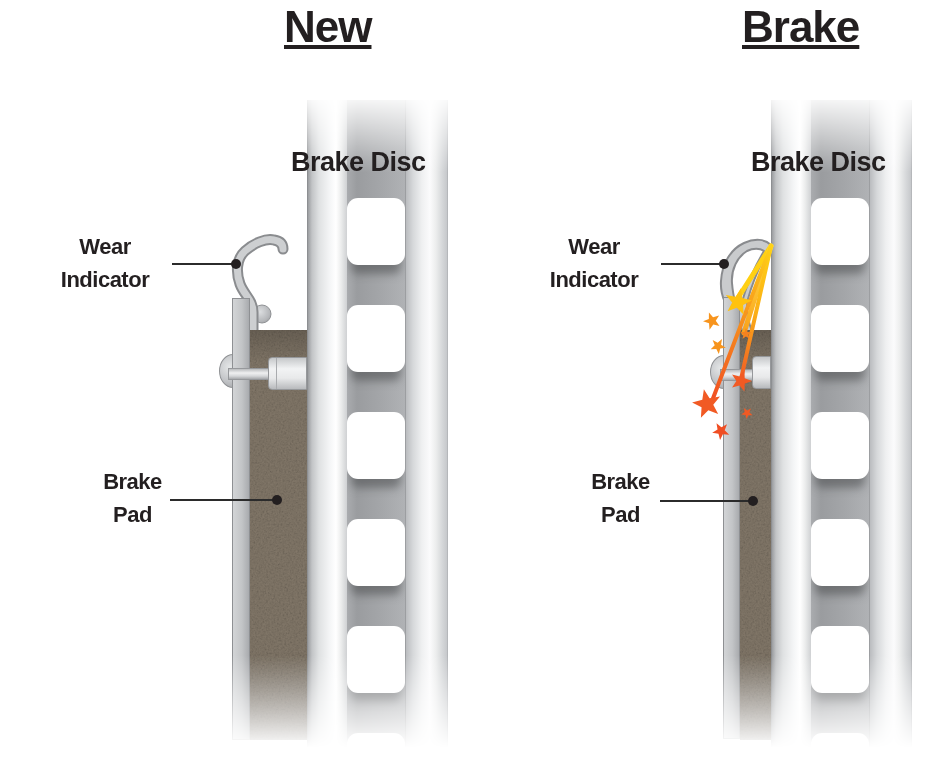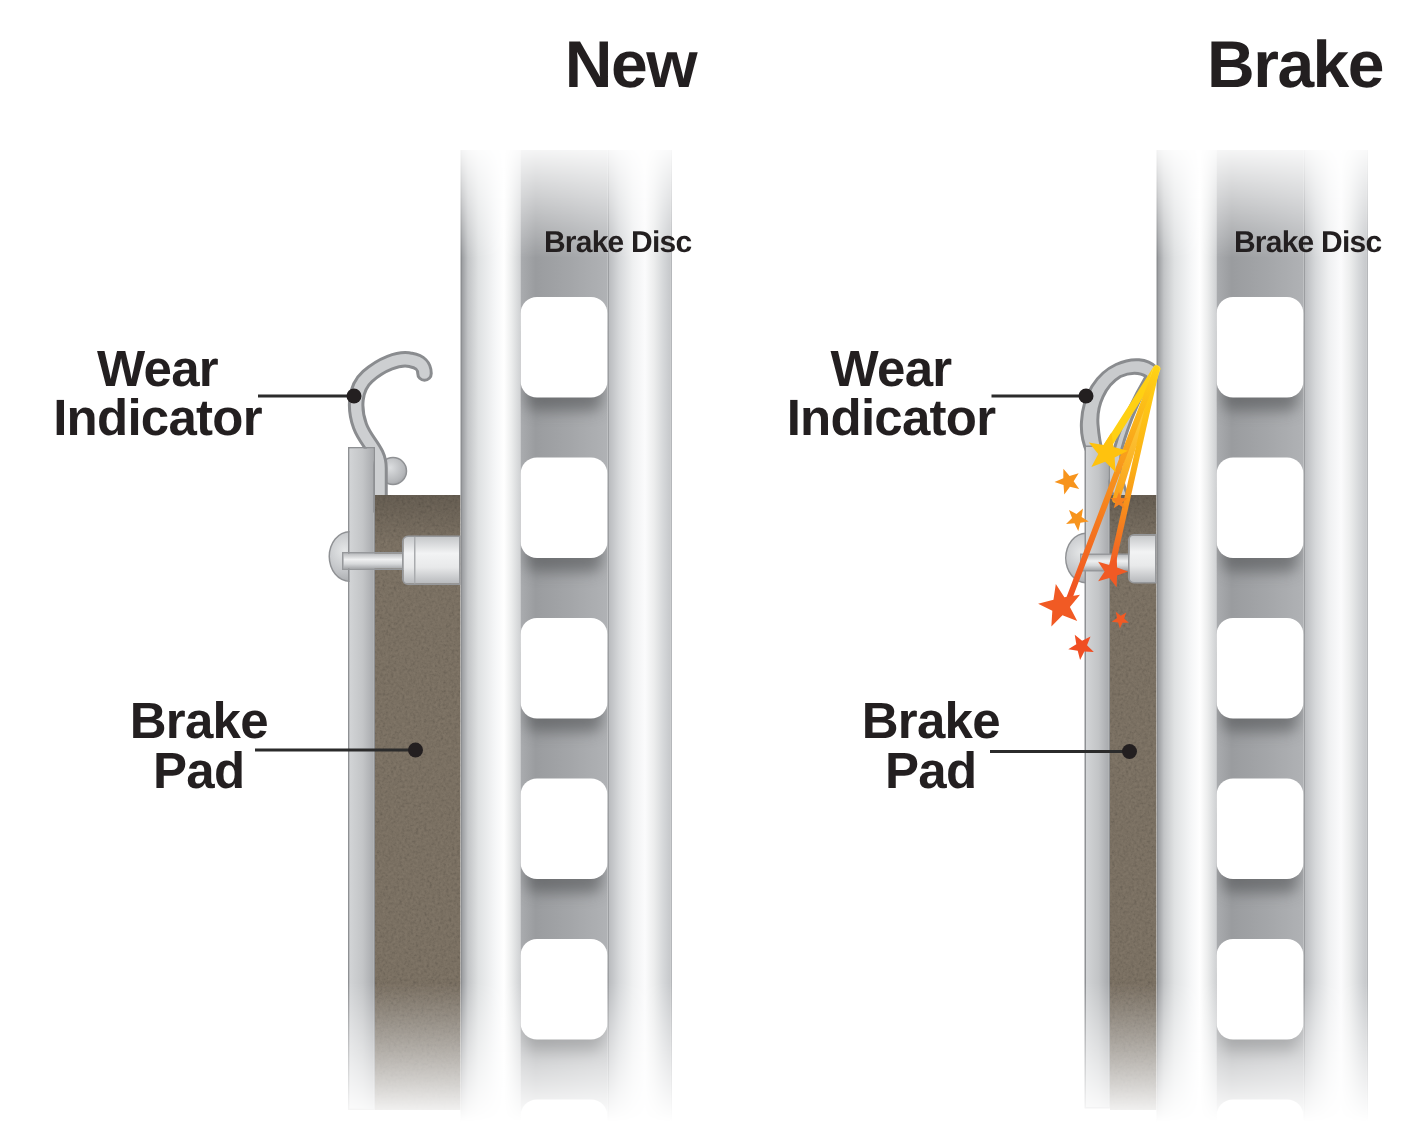--- a/index.html
+++ b/index.html
@@ -2,33 +2,33 @@
 <html><head>
 <meta charset="utf-8">
 <style>
   html,body{margin:0;padding:0;background:#ffffff;}
   .stage{
     position:relative;width:950px;height:762px;background:#ffffff;overflow:hidden;
     font-family:"Liberation Sans", sans-serif;color:#231f20;
   }
   
   .title{
-    position:absolute;top:20px;width:180px;text-align:right;
-    font-size:44px;font-weight:bold;line-height:48px;letter-spacing:-1px;
+    position:absolute;top:3px;width:180px;text-align:left;
+    font-size:44px;font-weight:bold;line-height:48px;letter-spacing:-1px;text-decoration:underline;
   }
   .title.new{left:284px;}
   .title.worn{left:742px;}
   .disc-label{
-    position:absolute;top:147px;width:170px;text-align:right;
-    font-size:20px;font-weight:bold;line-height:30px;letter-spacing:-0.5px;z-index:6;
+    position:absolute;top:147px;width:170px;text-align:left;
+    font-size:27px;font-weight:bold;line-height:30px;letter-spacing:-0.5px;z-index:6;
   }
   .disc-label.new{left:291px;}
   .disc-label.worn{left:751px;}
   .part-label{
-    position:absolute;text-align:center;font-size:34px;font-weight:bold;line-height:33px;
+    position:absolute;text-align:center;font-size:22px;font-weight:bold;line-height:33px;
     letter-spacing:-0.5px;z-index:6;
   }
   .part-label span{display:block;}
   .lbl-wear-new{left:20px;top:230px;width:170px;}
   .lbl-wear-worn{left:509px;top:230px;width:170px;}
   .lbl-pad-new{left:60px;top:465px;width:145px;}
   .lbl-pad-worn{left:548px;top:465px;width:145px;}
   .leader{position:absolute;height:2px;background:#2b2b2b;z-index:6;}
   .leader.wear-new{left:172px;top:263px;width:64px;}
   .leader.wear-worn{left:661px;top:263px;width:63px;}

